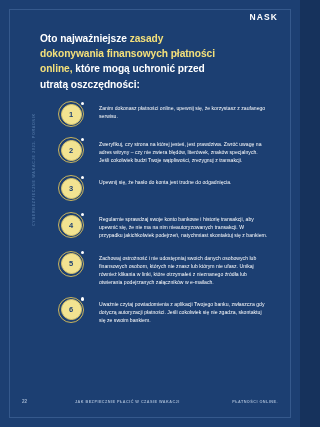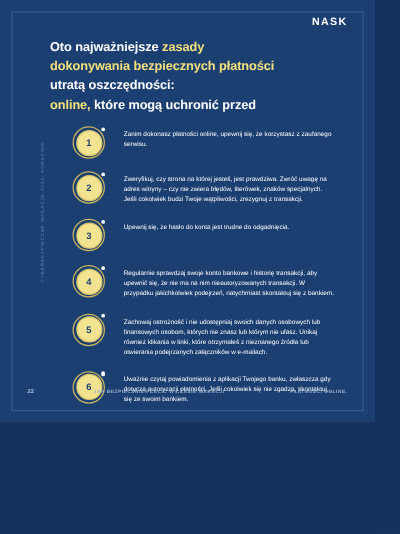--- a/index.html
+++ b/index.html
@@ -6,21 +6,21 @@
 
   html, body {
     width:300px; height:427px;
     background:#16325c;
     font-family:"Liberation Sans", sans-serif;
     overflow:hidden;
   }
 
   #page {
     position:relative;
-    width:300px; height:338px;
+    width:300px; height:427px;
     background:#1c3f72;
   }
 
   
   #frame {
     position:absolute;
     left:9px; top:9px; right:9px; bottom:9px;
     border:1px solid #35598c;
     pointer-events:none;
   }
@@ -162,23 +162,23 @@
 <div id="page">
 
   <div id="frame"></div>
 
   <div id="logo">NASK</div>
 
   <div id="sidebar-text">CYBERBEZPIECZNE WAKACJE 2023. PORADNIK</div>
 
   <div id="heading">
       <div><span>Oto najważniejsze </span><span class="hl">zasady</span></div>
-      <div><span class="hl">dokonywania bezpiecznych płatności</span></div>
+      <div><span class="hl">dokonywania finansowych płatności</span></div>
+      <div><span class="hl">online,</span><span> które mogą uchronić przed</span></div>
       <div><span>utratą oszczędności:</span></div>
-      <div><span class="hl">online,</span><span> które mogą uchronić przed</span></div>
     </div>
 
   <div id="list">
       <div class="row r1">
         <div class="badge">
           <div class="ring"></div>
           <div class="disc">1</div>
           <div class="dot"></div>
         </div>
         <div class="body">Zanim dokonasz płatności online, upewnij się, że korzystasz z zaufanego serwisu.</div>

